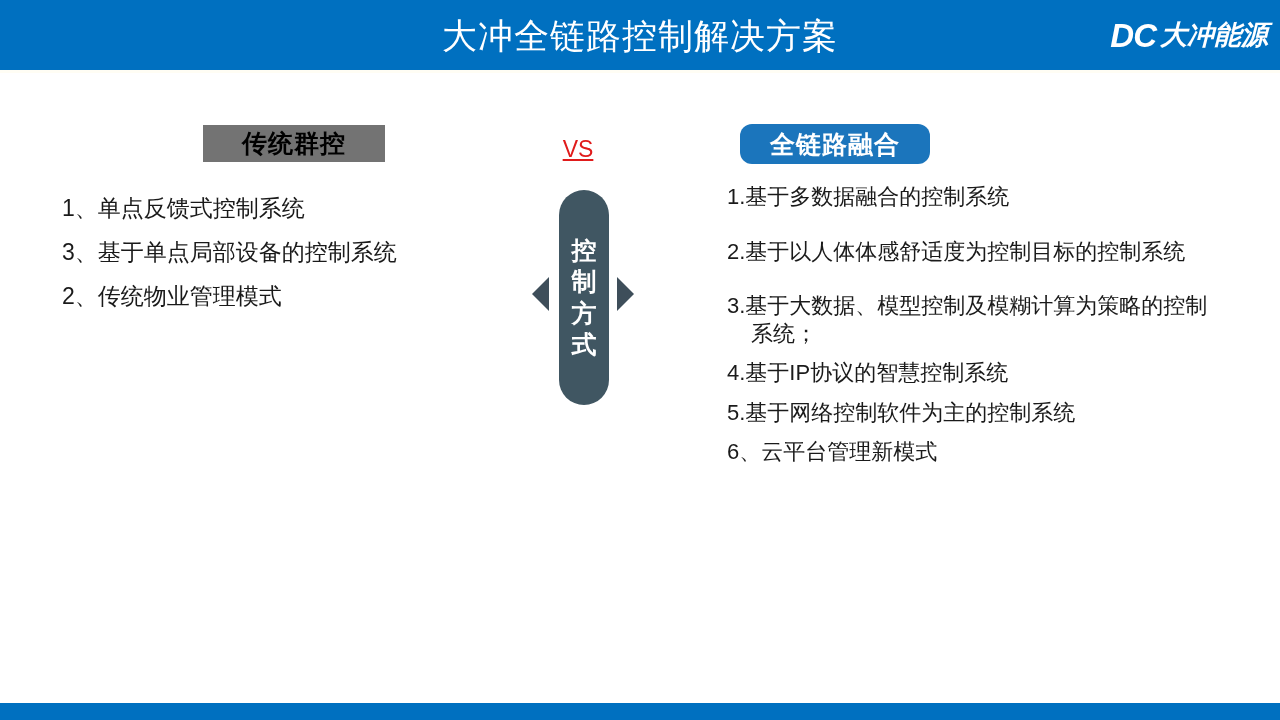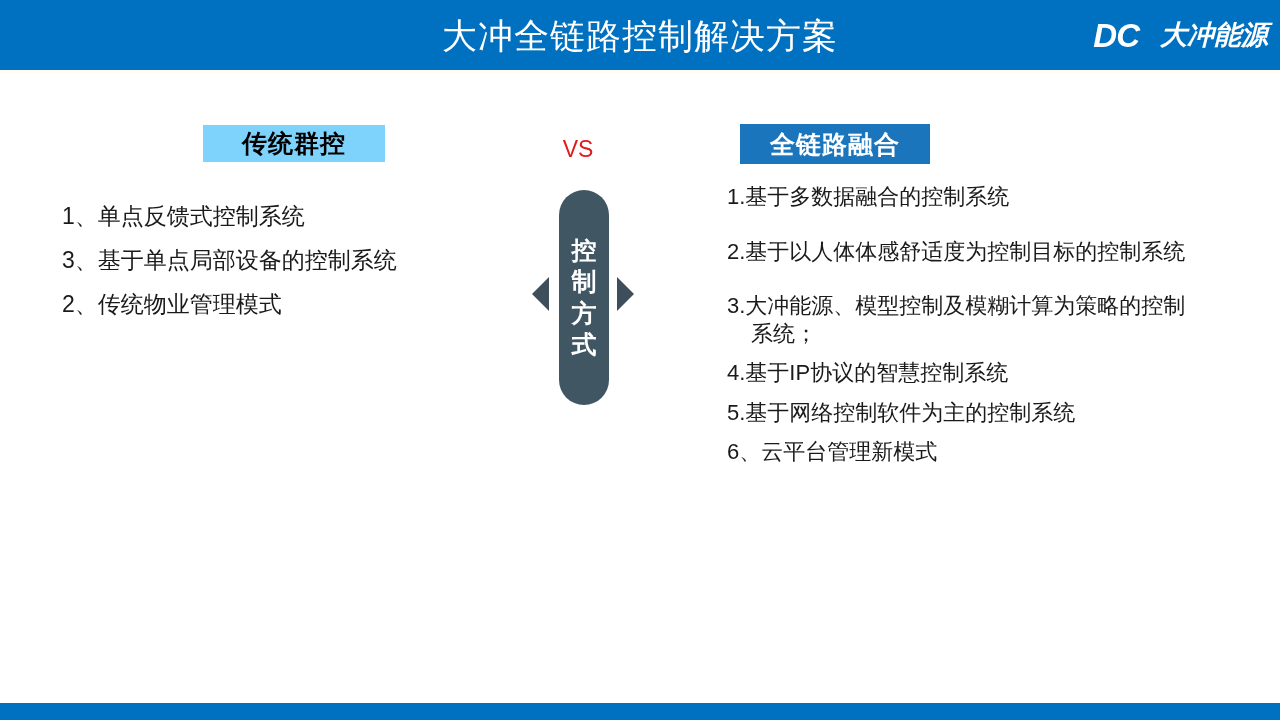--- a/index.html
+++ b/index.html
@@ -39,21 +39,21 @@
     line-height: 1;
     white-space: nowrap;
   }
   .brand-logo {
     position: absolute;
     right: 12px;
     top: 13px;
     height: 44px;
     display: flex;
     align-items: center;
-    gap: 21px;
+    gap: 4px;
     color: #ffffff;
   }
   .brand-dc {
     font-size: 33px;
     font-weight: 800;
     font-style: italic;
     letter-spacing: -1px;
     line-height: 1;
   }
   .brand-cn {
@@ -78,33 +78,33 @@
     width: 1280px;
     height: 17px;
     background: #0070c0;
   }
 
   
   .left-badge {
     position: absolute;
     left: 203px; top: 125px;
     width: 182px; height: 37px;
-    background: #7dd3fc;
+    background: #737373;
     display: flex;
     align-items: center;
     justify-content: center;
     color: #000000;
     font-size: 25px;
     font-weight: 700;
     letter-spacing: 1px;
     white-space: nowrap;
   }
   .left-list {
     position: absolute;
-    left: 62px; top: 194px;
+    left: 62px; top: 186px;
     width: 470px;
   }
   .left-list .li {
     font-size: 23px;
     line-height: 44px;
     white-space: nowrap;
     color: #1a1a1a;
   }
   .left-list .li.wrap {
     white-space: normal;
@@ -114,20 +114,21 @@
   
   .vs-label {
     position: absolute;
     left: 548px; top: 138px;
     width: 60px;
     text-align: center;
     color: #e01b1b;
     font-size: 23px;
     font-weight: 400;
     line-height: 1;
+    text-decoration: underline;
   }
   .ctrl-pill {
     position: absolute;
     left: 559px; top: 190px;
     width: 50px; height: 215px;
     background: #405662;
     border-radius: 25px;
     display: flex;
     flex-direction: column;
     align-items: center;
@@ -152,21 +153,21 @@
     left: 617px; top: 277px;
     border-left: 17px solid #3e4e5a;
   }
 
   
   .right-badge {
     position: absolute;
     left: 740px; top: 124px;
     width: 190px; height: 40px;
     background: #1b75bc;
-    border-radius: 0;
+    border-radius: 12px;
     display: flex;
     align-items: center;
     justify-content: center;
     color: #ffffff;
     font-size: 25px;
     font-weight: 700;
     letter-spacing: 1px;
     white-space: nowrap;
   }
   .right-list {
@@ -220,21 +221,21 @@
 
 <div class="right-badge">全链路融合</div>
 <div class="right-list">
   <div class="li sp-wide">
     <span>1.</span><span>基于多数据融合的控制系统</span>
   </div>
   <div class="li sp-wide">
     <span>2.</span><span>基于以人体体感舒适度为控制目标的控制系统</span>
   </div>
   <div class="li sp-narrow hang">
-    <span>3.</span><span>大冲能源、模型控制及模糊计算为策略的控制</span>
+    <span>3.</span><span>基于大数据、模型控制及模糊计算为策略的控制</span>
     <span class="cont">系统；</span>
   </div>
   <div class="li sp-narrow">
     <span>4.</span><span>基于IP协议的智慧控制系统</span>
   </div>
   <div class="li sp-narrow">
     <span>5.</span><span>基于网络控制软件为主的控制系统</span>
   </div>
   <div class="li sp-narrow">
     <span>6、</span><span>云平台管理新模式</span>

